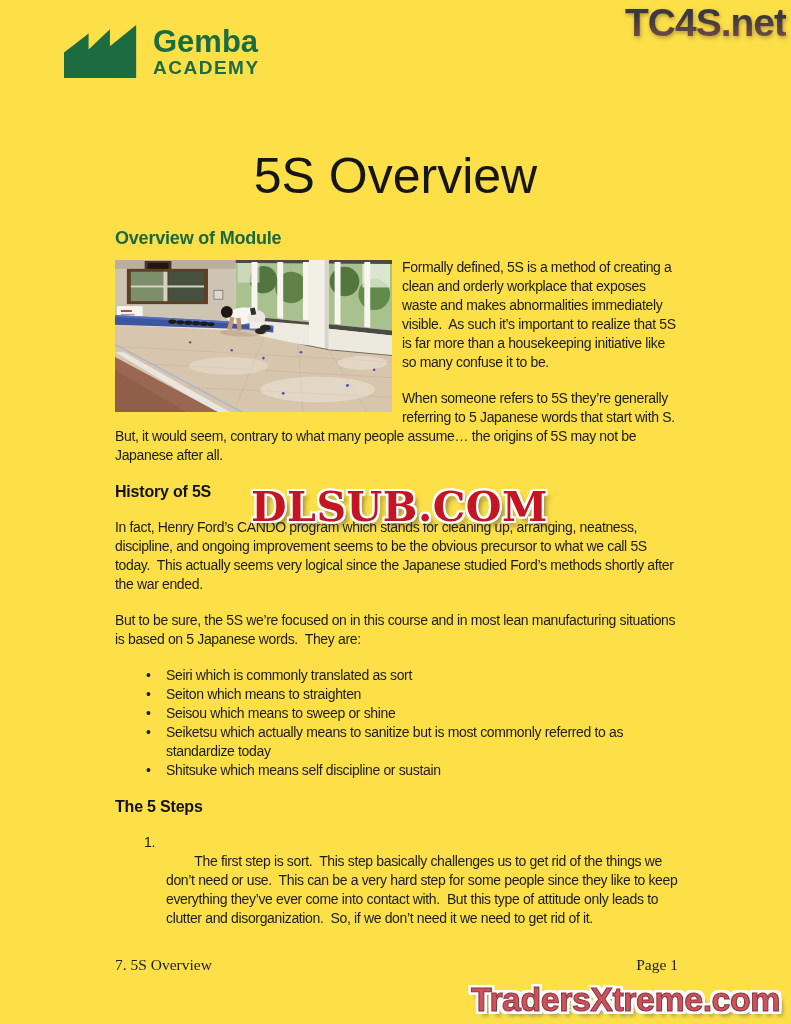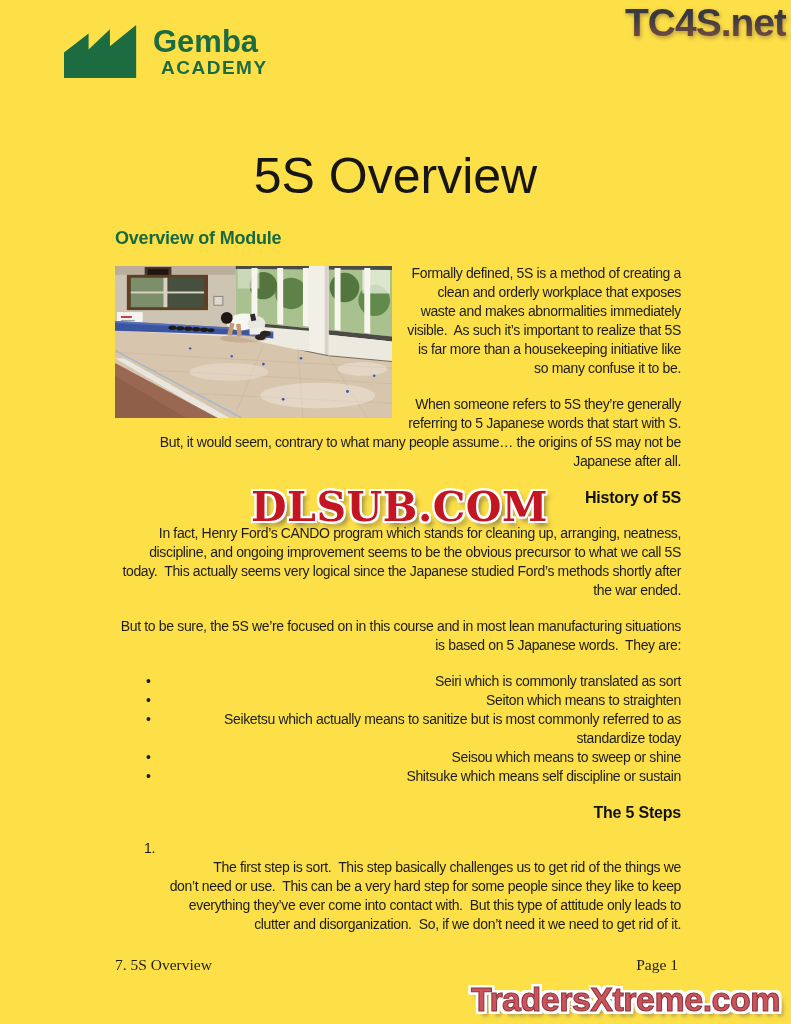--- a/index.html
+++ b/index.html
@@ -14,21 +14,21 @@
   }
 
   
   .logo{position:absolute;left:64px;top:25px;display:flex;align-items:flex-start;gap:7px;}
   .logo-factory{
     width:82px;height:53px;background:#1d6b40;
     clip-path:polygon(0% 100%,0% 52%,30% 16%,30% 46%,56% 8%,56% 40%,88% 0%,88% 100%);
   }
   .logo-text{display:flex;flex-direction:column;margin-top:2px;}
   .logo-brand{font-size:31px;font-weight:bold;color:#1d6b40;line-height:30px;letter-spacing:0px;}
-  .logo-sub{font-size:19px;font-weight:bold;color:#1d6b40;line-height:21px;letter-spacing:1.5px;margin-left:8px;}
+  .logo-sub{font-size:19px;font-weight:bold;color:#1d6b40;line-height:21px;letter-spacing:1.5px;}
 
   .wm-top{
     position:absolute;top:1px;right:5px;
     font-size:39px;font-weight:bold;letter-spacing:-1px;
     background:linear-gradient(180deg,#3a393e 35%,#6e4a42 80%,#8a564a);
     -webkit-background-clip:text;background-clip:text;color:transparent;
     filter:drop-shadow(1px 2px 2px rgba(90,60,55,.45));
     margin-left:24px;
   }
 
@@ -38,22 +38,22 @@
     text-align:center;font-size:50px;font-weight:400;color:#161616;
     letter-spacing:0px;margin:0;
   }
   .overview-heading{
     position:absolute;top:228px;left:115px;
     font-size:18px;font-weight:bold;color:#1a6840;margin:0;letter-spacing:-0.2px;
   }
 
   
   .content{
-    position:absolute;top:264px;left:115px;width:566px;
-    font-size:14px;line-height:19px;letter-spacing:-0.35px;color:#1c1c1c;text-align:right;
+    position:absolute;top:258px;left:115px;width:566px;
+    font-size:14px;line-height:19px;letter-spacing:-0.35px;color:#1c1c1c;
   }
   .content p{margin:0 0 17px 0;white-space:pre-wrap;}
   .photo-float{float:left;width:277px;height:152px;margin:2px 10px 6px 0;}
   .photo-float svg{display:block;width:100%;height:100%;}
   .sub-heading{font-size:16px;font-weight:bold;color:#111;margin:0 0 17px 0;letter-spacing:-0.2px;}
   ul.s-words{list-style:none;margin:0 0 17px 0;padding:0 0 0 51px;}
   ul.s-words li{position:relative;margin:0;white-space:pre-wrap;}
   ul.s-words li::before{content:"•";position:absolute;left:-20px;top:0;font-size:14px;}
   ol.steps-list{list-style:none;margin:0;padding:0 0 0 51px;}
   ol.steps-list li{position:relative;margin:0;white-space:pre-wrap;}
@@ -214,22 +214,22 @@
     <p>Formally defined, 5S is a method of creating a clean and orderly workplace that exposes waste and makes abnormalities immediately visible.  As such it’s important to realize that 5S is far more than a housekeeping initiative like so many confuse it to be.</p>
     <p>When someone refers to 5S they’re generally referring to 5 Japanese words that start with S.  But, it would seem, contrary to what many people assume… the origins of 5S may not be Japanese after all.</p>
 
     <h3 class="sub-heading">History of 5S</h3>
     <p>In fact, Henry Ford’s CANDO program which stands for cleaning up, arranging, neatness, discipline, and ongoing improvement seems to be the obvious precursor to what we call 5S today.  This actually seems very logical since the Japanese studied Ford’s methods shortly after the war ended.</p>
     <p>But to be sure, the 5S we’re focused on in this course and in most lean manufacturing situations is based on 5 Japanese words.  They are:</p>
 
     <ul class="s-words">
       <li>Seiri which is commonly translated as sort</li>
       <li>Seiton which means to straighten</li>
+      <li>Seisou which means to sweep or shine</li>
       <li>Seiketsu which actually means to sanitize but is most commonly referred to as standardize today</li>
-      <li>Seisou which means to sweep or shine</li>
       <li>Shitsuke which means self discipline or sustain</li>
     </ul>
 
     <h3 class="sub-heading">The 5 Steps</h3>
     <ol class="steps-list">
       <li>
         <span class="marker">1.</span><span>The first step is sort.  This step basically challenges us to get rid of the things we don’t need or use.  This can be a very hard step for some people since they like to keep everything they’ve ever come into contact with.  But this type of attitude only leads to clutter and disorganization.  So, if we don’t need it we need to get rid of it.</span>
       </li>
     </ol>
   </div>

